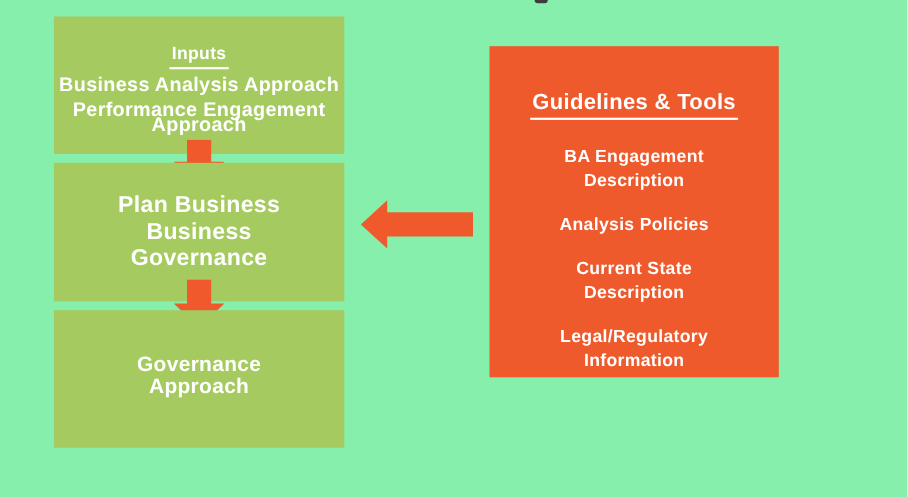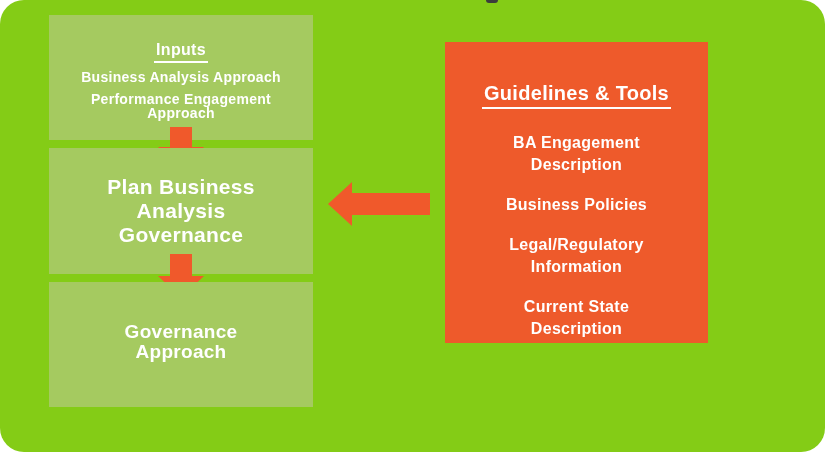--- a/index.html
+++ b/index.html
@@ -5,23 +5,22 @@
   html, body {
     margin: 0;
     padding: 0;
     background: #ffffff;
     font-family: "Liberation Sans", sans-serif;
   }
   .canvas {
     position: relative;
     width: 825px;
     height: 452px;
-    background: #84cc16;
+    background: #86efac;
     overflow: hidden;
-    border-radius: 24px;
   }
   .title-fragment {
     position: absolute;
     left: 486px;
     top: 0;
     width: 12px;
     height: 3px;
     background: #3c3c3c;
     border-radius: 0 0 3px 3px;
   }
@@ -40,21 +39,21 @@
     top: 15px;
     height: 125px;
     padding-top: 26px;
   }
   .box-inputs .box-heading {
     font-size: 16px;
     line-height: 17px;
     margin-bottom: 7px;
   }
   .box-inputs .box-item {
-    font-size: 14px;
+    font-size: 18px;
     line-height: 14px;
     margin-bottom: 8px;
   }
   .box-process {
     top: 148px;
     height: 126px;
     display: flex;
     align-items: center;
     justify-content: center;
     font-size: 21px;
@@ -129,21 +128,21 @@
   </div>
 
   <svg class="arrow arrow-down-1" width="48" height="42" viewBox="0 0 48 42">
     <rect x="13" y="0" width="22" height="22" fill="#f0592b"></rect>
     <polygon points="1,20 47,20 24,42" fill="#f0592b"></polygon>
   </svg>
 
   <div class="gbox box-process">
     <div>
       <span class="line">Plan Business</span>
-      <span class="line">Analysis</span>
+      <span class="line">Business</span>
       <span class="line">Governance</span>
     </div>
   </div>
 
   <svg class="arrow arrow-down-2" width="48" height="44" viewBox="0 0 48 44">
     <rect x="13" y="0" width="22" height="24" fill="#f0592b"></rect>
     <polygon points="1,22 47,22 24,44" fill="#f0592b"></polygon>
   </svg>
 
   <div class="gbox box-output">
@@ -161,26 +160,26 @@
   <div class="obox">
     <div>
       <span class="underlined box-heading" style="margin-bottom:0;">Guidelines &amp; Tools</span>
     </div>
     <div style="margin-top:23px;">
       <div class="box-item">
         <span class="line">BA Engagement</span>
         <span class="line">Description</span>
       </div>
       <div class="box-item">
-        <span class="line">Business Policies</span>
+        <span class="line">Analysis Policies</span>
+      </div>
+      <div class="box-item">
+        <span class="line">Current State</span>
+        <span class="line">Description</span>
       </div>
       <div class="box-item">
         <span class="line">Legal/Regulatory</span>
         <span class="line">Information</span>
-      </div>
-      <div class="box-item">
-        <span class="line">Current State</span>
-        <span class="line">Description</span>
       </div>
     </div>
   </div>
 
 </div>
 
 </body></html>

